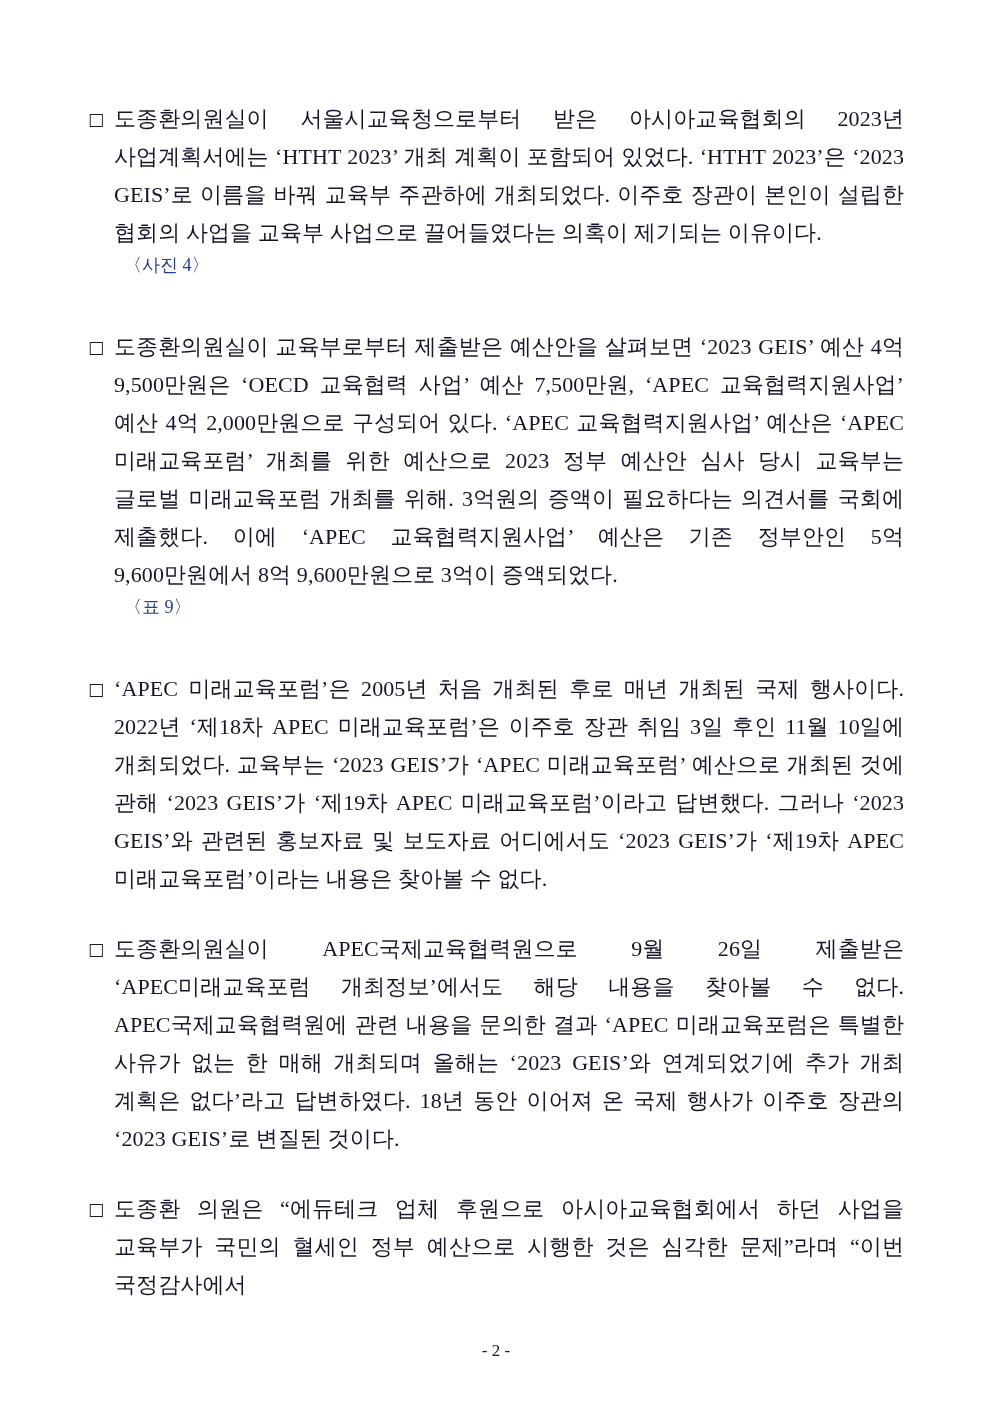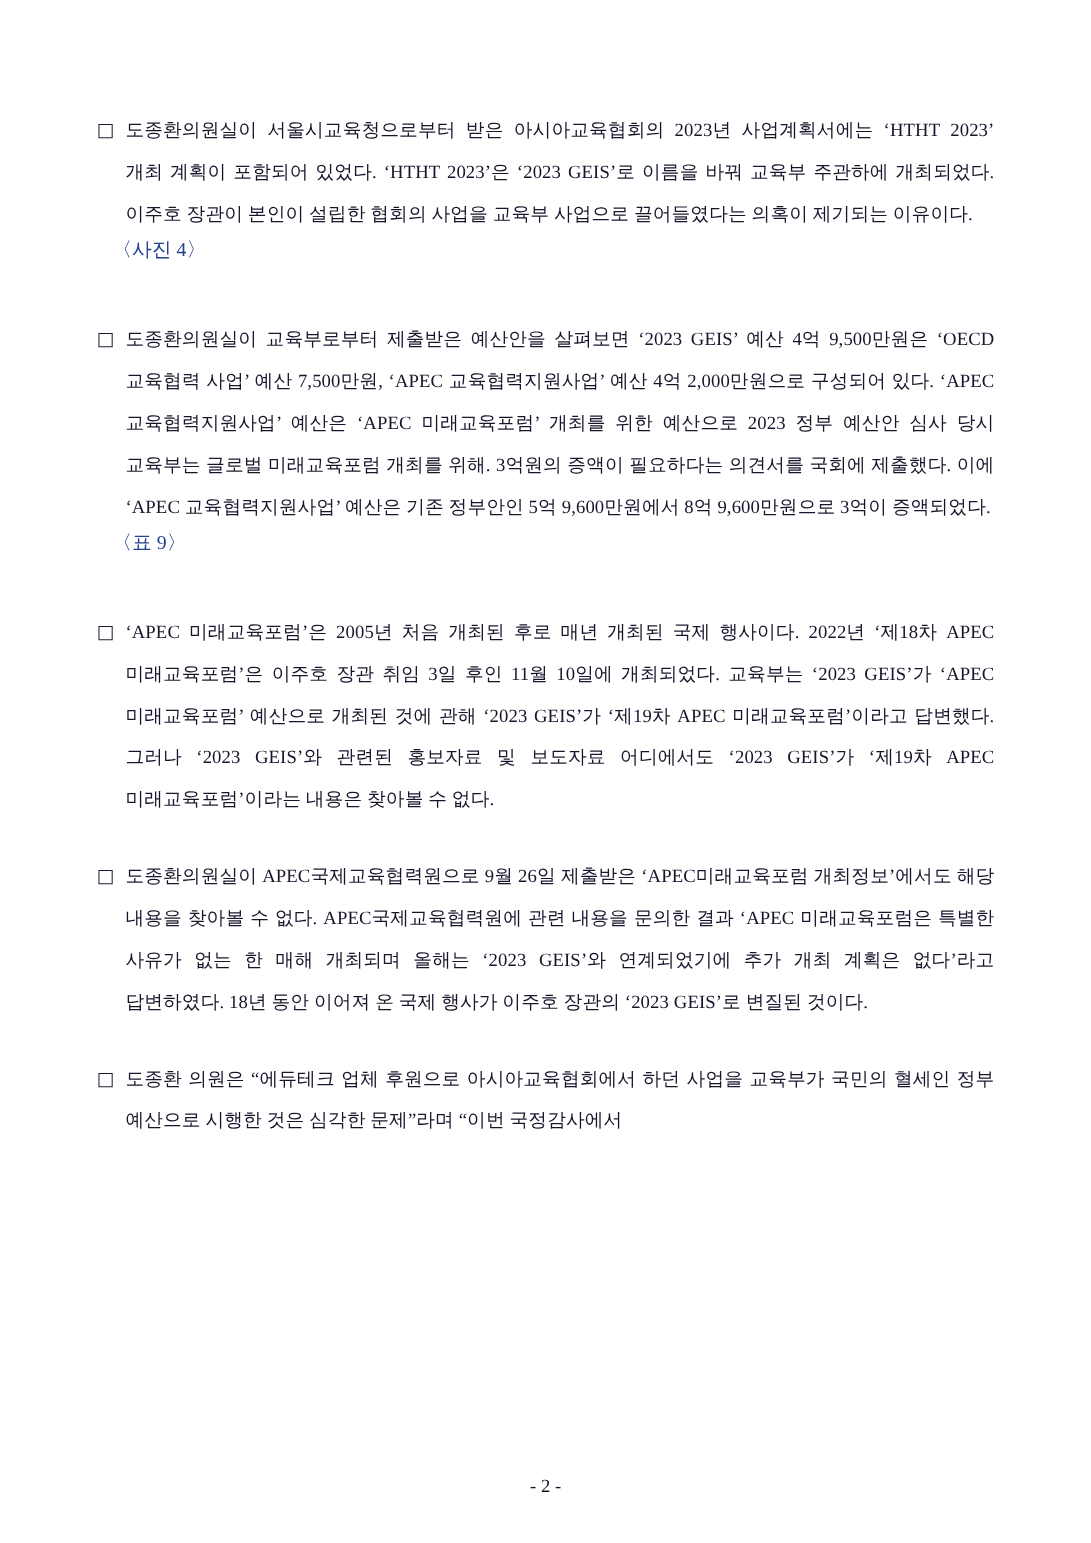--- a/index.html
+++ b/index.html
@@ -31,30 +31,30 @@
   .bullet {
     flex: 0 0 auto;
     width: 26px;
     font-size: 17px;
     line-height: 38px;
     color: #1a1a2e;
     font-family: "DejaVu Sans", sans-serif;
   }
   .ptext {
     flex: 1 1 auto;
-    font-size: 17px;
+    font-size: 22px;
     line-height: 38px;
     text-align: justify;
     text-justify: inter-ideograph;
     letter-spacing: 0.1px;
     color: #15152b;
     word-break: keep-all;
   }
   .caption {
-    margin-left: 14px;
+    margin-left: 36px;
     font-size: 18px;
     line-height: 34px;
     color: #23418f;
     margin-top: -4px;
   }
   .para-wrap {
     margin-bottom: 32px;
   }
   .para-wrap .para {
     margin-bottom: 0;

